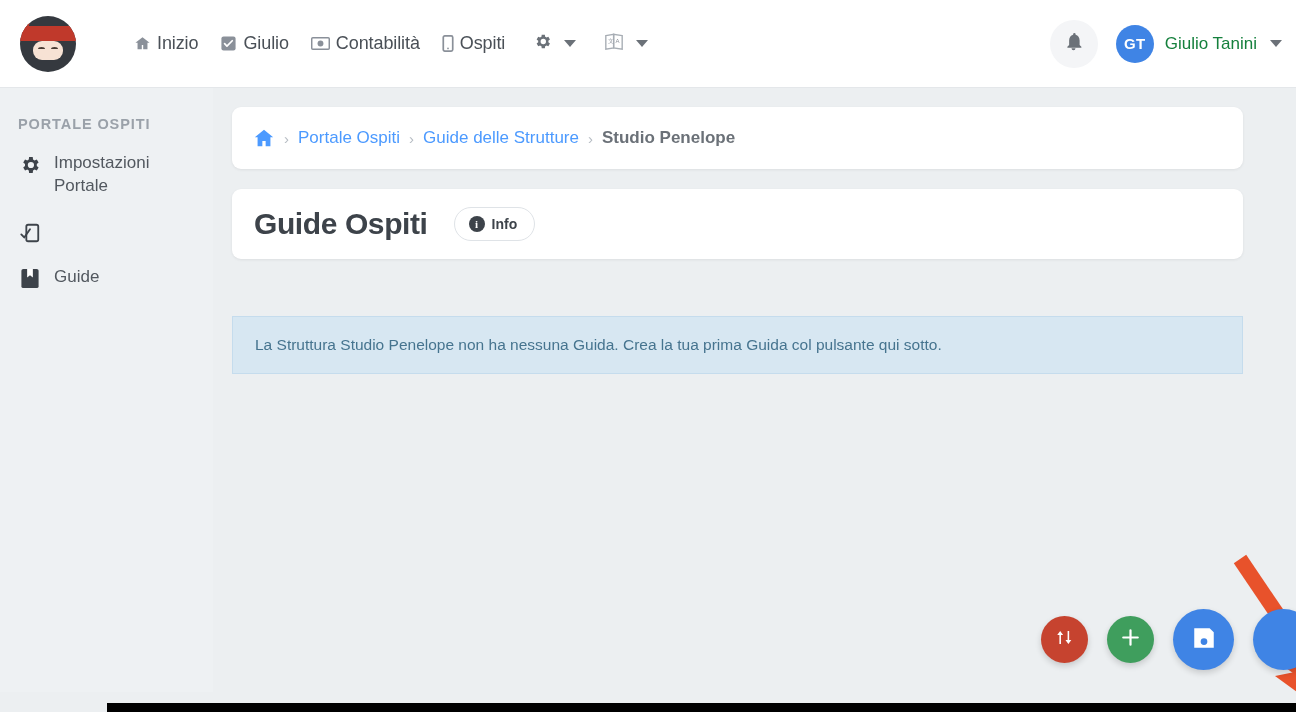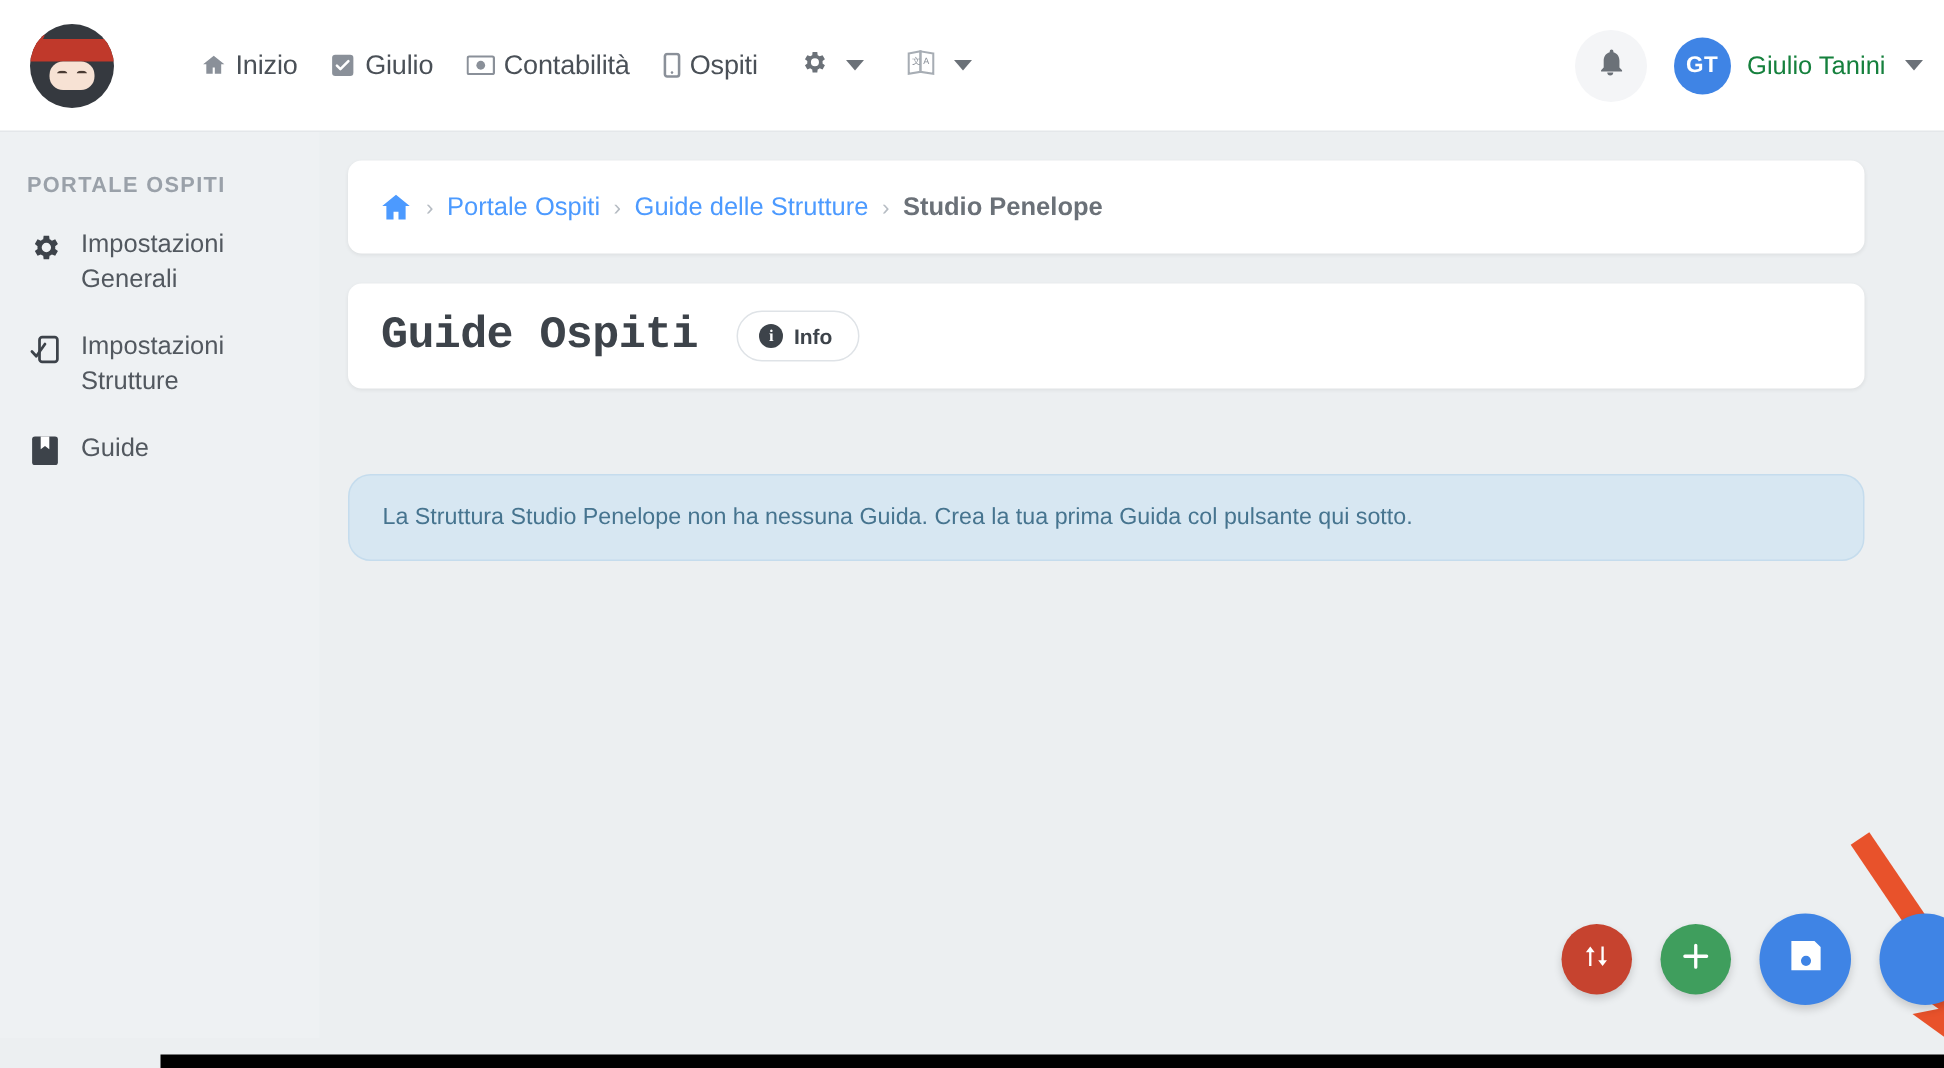--- a/index.html
+++ b/index.html
@@ -204,21 +204,20 @@
     display: flex;
     align-items: center;
     padding-left: 22px;
     gap: 26px;
   }
   .page-title {
     font-size: 30px;
     font-weight: bold;
     color: #3d434a;
     letter-spacing: -0.4px;
-    font-family: Liberation Mono, monospace;
   }
   .info-btn {
     display: inline-flex;
     align-items: center;
     gap: 7px;
     border: 1px solid #dfe3e7;
     border-radius: 22px;
     padding: 8px 17px 8px 14px;
     font-size: 14px;
     color: #3d434a;
@@ -236,21 +235,21 @@
     display: flex;
     align-items: center;
     justify-content: center;
     font-family: "Liberation Serif", serif;
   }
 
   .alert {
     margin: 57px 53px 0 19px;
     background: #d7e7f2;
     border: 1px solid #c5dced;
-    border-radius: 15px;
+    border-radius: 0;
     padding: 19px 22px;
     font-size: 15.5px;
     color: #46748f;
   }
 
   
   .arrow-svg {
     position: absolute;
     left: 1010px; top: 455px;
     width: 140px; height: 175px;
@@ -388,31 +387,30 @@
 
 <div class="sidebar">
   <div class="side-title">PORTALE OSPITI</div>
 
   <div class="side-item">
     <span class="sico">
       <svg width="22" height="22" viewBox="0 0 24 24" fill="#3d434a">
           <path d="M19.4 13a7.6 7.6 0 0 0 0-2l2-1.6-2-3.4-2.4 1a7.5 7.5 0 0 0-1.7-1L15 3.4h-4l-.3 2.6a7.5 7.5 0 0 0-1.7 1l-2.4-1-2 3.4L6.6 11a7.6 7.6 0 0 0 0 2l-2 1.6 2 3.4 2.4-1a7.5 7.5 0 0 0 1.7 1l.3 2.6h4l.3-2.6a7.5 7.5 0 0 0 1.7-1l2.4 1 2-3.4zM13 15.4A3.4 3.4 0 1 1 16.4 12 3.4 3.4 0 0 1 13 15.4z"></path>
         </svg>
     </span>
-    <span class="side-label">Impostazioni Generali</span>
+    <span class="side-label">Impostazioni Portale</span>
   </div>
 
   <div class="side-item">
     <span class="sico">
       <svg width="22" height="22" viewBox="0 0 24 24">
           <rect x="8" y="3" width="13" height="18" rx="2" fill="none" stroke="#3d434a" stroke-width="2"></rect>
           <path d="M2.5 13.5l3.2 3.4L12 8" fill="none" stroke="#3d434a" stroke-width="2" stroke-linecap="round" stroke-linejoin="round"></path>
         </svg>
     </span>
-    <span class="side-label">Impostazioni Strutture</span>
   </div>
 
   <div class="side-item">
     <span class="sico">
       <svg width="20" height="21" viewBox="0 0 20 22">
           <rect x="1" y="1" width="18" height="20" rx="2" fill="#3d434a"></rect>
           <path d="M7 1h6v9l-3-2.4L7 10z" fill="#ffffff"></path>
         </svg>
     </span>
     <span class="side-label">Guide</span>

